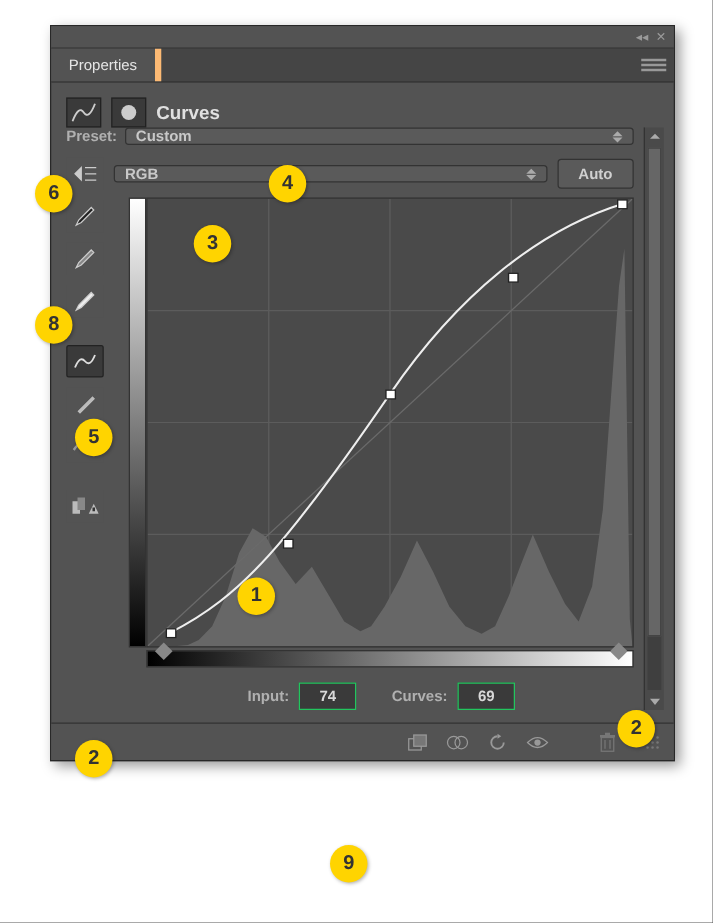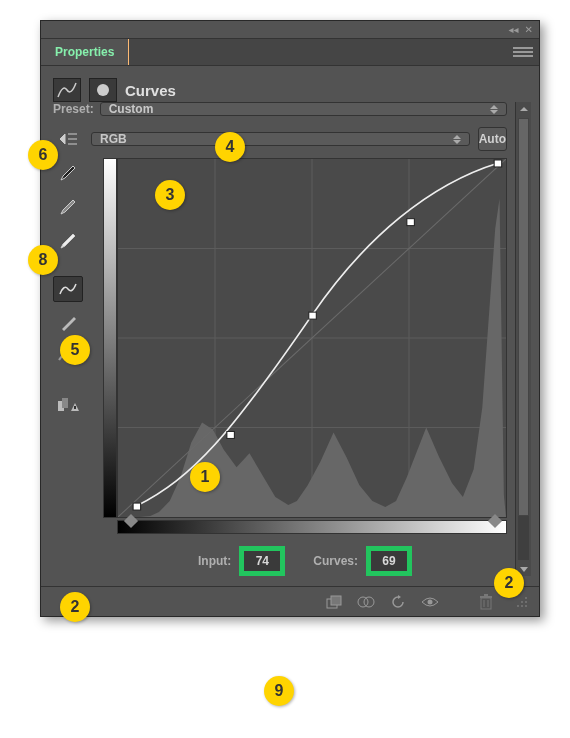--- a/index.html
+++ b/index.html
@@ -34,23 +34,23 @@
   .tabbar {
     display: flex;
     align-items: center;
     justify-content: space-between;
     background: #454545;
     border-bottom: 1px solid #333;
   }
   .tab {
     background: #535353;
     padding: 6px 14px;
-    border-right: 1px solid #fdba74;
-    color: #86efac;
-    font-weight: bold;
+    border-right: 5px solid #fdba74;
+    color: #e5e5e5;
+    font-weight: normal;
   }
   .menu-btn {
     width: 20px; height: 16px;
     display: flex; flex-direction: column;
     justify-content: center; gap: 2px;
     margin-right: 6px;
   }
   .menu-btn div { height: 2px; background: #999; }
   .content {
     padding: 12px 8px 10px 12px;
@@ -139,21 +139,21 @@
   }
   .tool-btn.boxed {
     border: 1px solid #222;
     background: #3a3a3a;
     border-radius: 2px;
   }
   .btn {
     background: #5a5a5a;
     border: 1px solid #333;
     border-radius: 3px;
-    padding: 4px 0;
+    padding: 4px 16px;
     color: #d0d0d0;
   }
   .curve-area {
     display: flex;
     gap: 20px;
     align-items: stretch;
   }
   .sidebar-tools {
     display: flex;
     flex-direction: column;
@@ -206,21 +206,21 @@
   .io-row {
     display: flex;
     align-items: center;
     justify-content: center;
     gap: 8px;
     margin-top: 12px;
   }
   .num-input {
     width: 46px;
     background: #3a3a3a;
-    border: 5px solid #22c55e;
+    border: 1px solid #22c55e;
     color: #d8d8d8;
     text-align: center;
     padding: 3px 2px;
     display: inline-block;
   }
   .scrollbar {
     width: 16px;
     background: #4a4a4a;
     border-left: 1px solid #333;
     display: flex;

